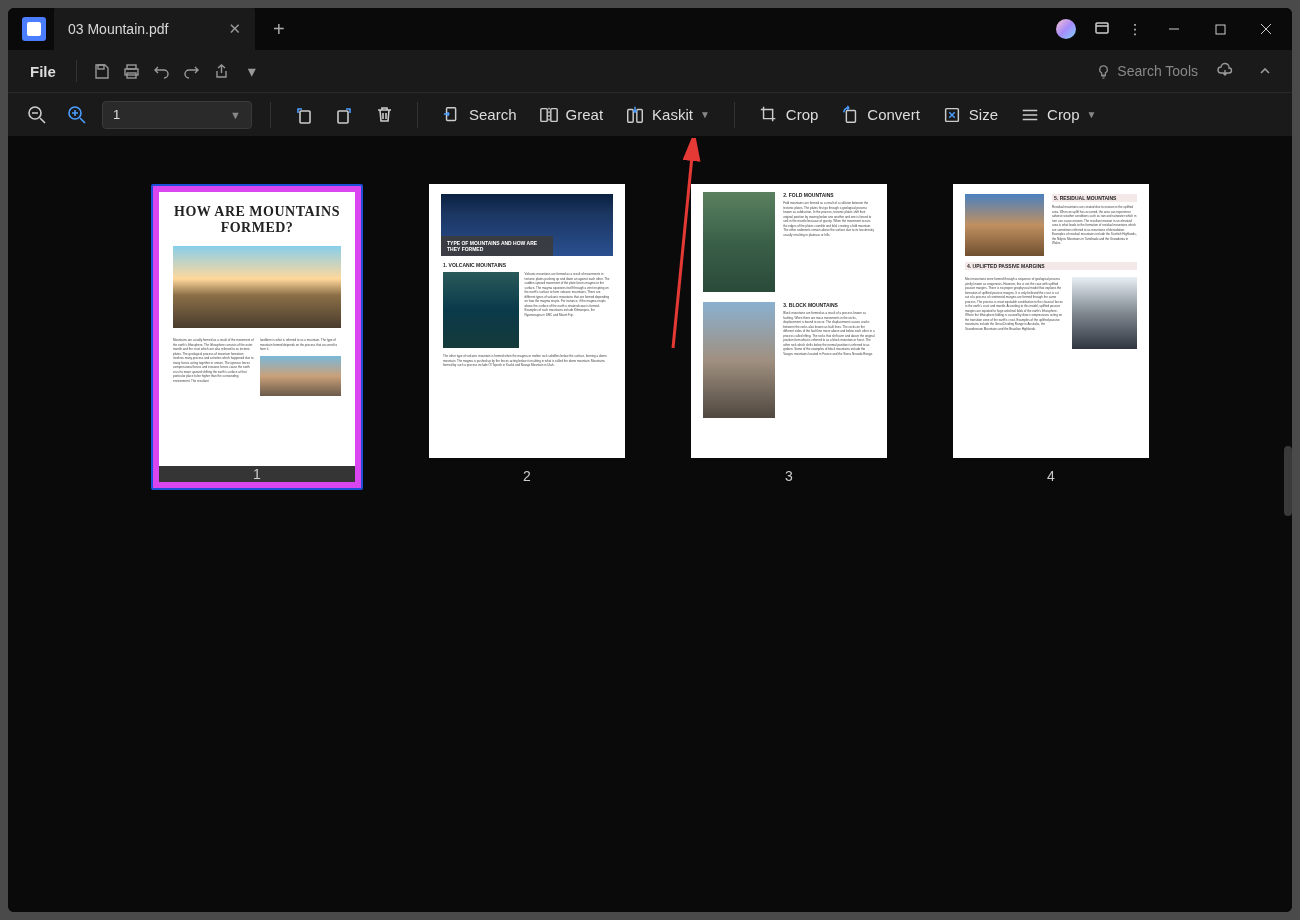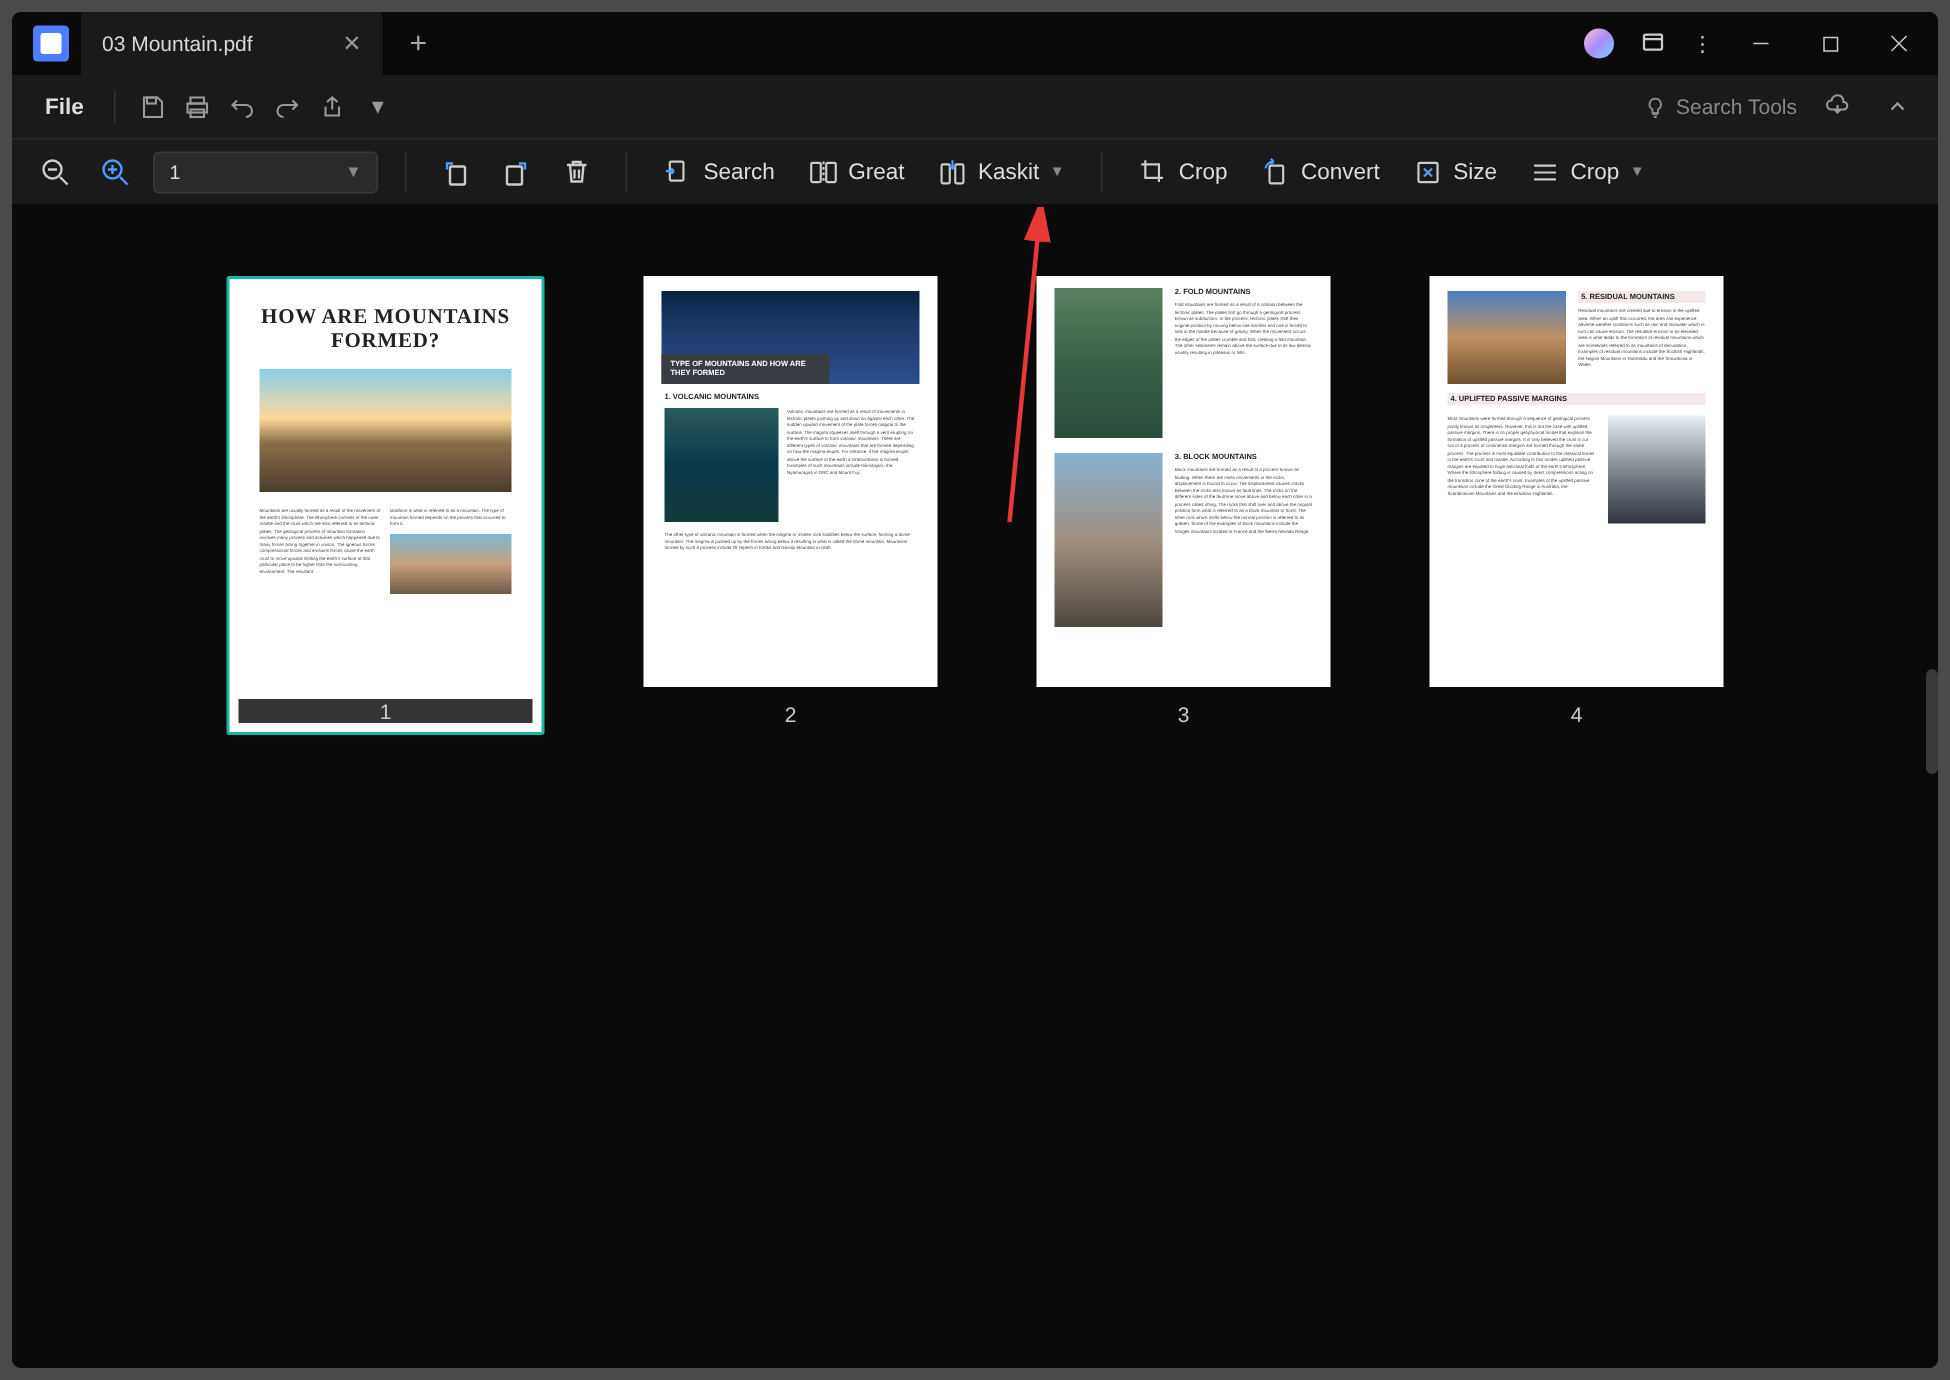--- a/index.html
+++ b/index.html
@@ -28,21 +28,21 @@
 .toolbar { height: 44px; background: #1a1a1a; border-top: 1px solid #2a2a2a; display: flex; align-items: center; padding: 0 14px; gap: 10px; }
 .tool-icon-btn { width: 30px; height: 30px; display: flex; align-items: center; justify-content: center; color: #ccc; cursor: pointer; }
 .page-select { background: #2a2a2a; border: 1px solid #3a3a3a; color: #ddd; height: 28px; width: 150px; border-radius: 4px; padding: 0 10px; font-size: 13px; display: flex; align-items: center; justify-content: space-between; cursor: pointer; }
 .tool-sep { width: 1px; height: 26px; background: #333; margin: 0 8px; }
 .tool-btn { display: flex; align-items: center; gap: 7px; color: #ddd; font-size: 15px; padding: 4px 6px; cursor: pointer; }
 .tool-btn svg { width: 20px; height: 20px; }
 .content { flex: 1; background: #0a0a0a; display: flex; align-items: flex-start; justify-content: center; padding: 48px 0; position: relative; }
 .thumbs { display: flex; gap: 66px; }
 .thumb-wrap { display: flex; flex-direction: column; align-items: center; gap: 10px; }
 .thumb { width: 196px; height: 274px; background: #fff; position: relative; overflow: hidden; }
-.thumb-wrap.selected .thumb-frame { border: 2px solid #14b8a6; border-radius: 2px; padding: 6px; background: #ffffff; }
+.thumb-wrap.selected .thumb-frame { border: 2px solid #1d4ed8; border-radius: 2px; padding: 6px; background: #d946ef; }
 .thumb-frame { padding: 0; }
 .thumb-wrap.selected .thumb-label-box { background: #353535; width: 100%; }
 .thumb-label { color: #ccc; font-size: 14px; text-align: center; }
 .page-title { font-family: Georgia, serif; font-weight: 700; font-size: 14px; text-align: center; padding: 12px 10px 6px; color: #222; letter-spacing: 0.5px; }
 .hero-img { margin: 4px 14px; height: 82px; background: linear-gradient(180deg,#87ceeb 0%,#ffd89b 40%,#8b6f47 60%,#4a3c2e 100%); }
 .text-cols { display: flex; gap: 6px; padding: 6px 14px; font-size: 3px; color: #444; line-height: 1.5; }
 .col { flex: 1; }
 .small-img { height: 40px; background: linear-gradient(180deg,#7ab8d8,#c9a07a,#6b5a4a); margin-top: 4px; }
 .p2-hero { margin: 10px 12px 0; height: 62px; background: linear-gradient(180deg,#0a2040 0%,#1a3560 30%,#2a5090 100%); position: relative; }
 .p2-overlay { position: absolute; bottom: 0; left: 0; background: rgba(60,60,60,0.9); color: #fff; font-size: 5px; font-weight: 700; padding: 4px 6px; width: 65%; }

